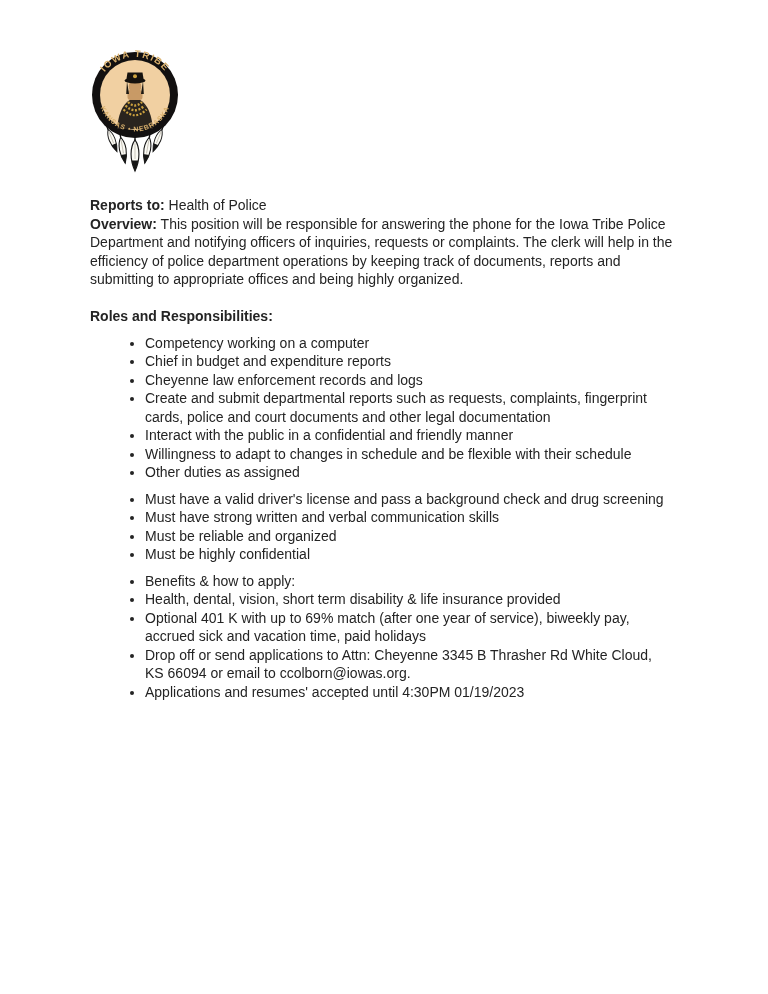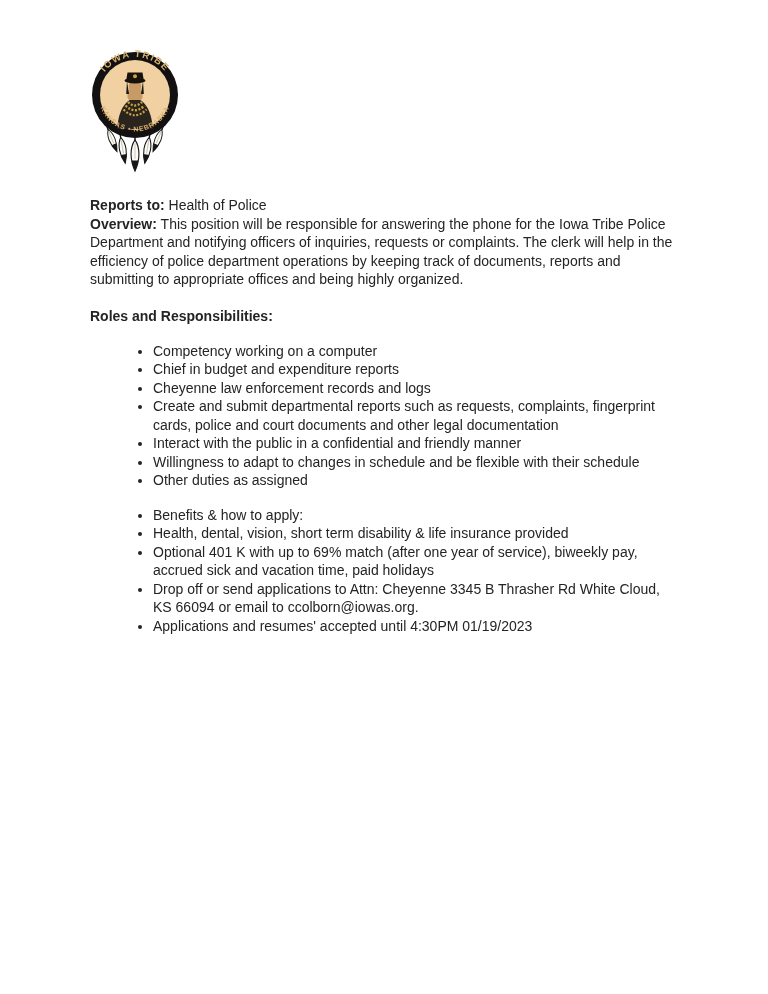--- a/index.html
+++ b/index.html
@@ -15,21 +15,21 @@
   .content {
     position:absolute; left:90px; top:196px; width:592px;
     font-size:14px; line-height:18.5px;
   }
   p.field { margin:0; }
   p.field b { font-weight:bold; }
   h3.sec {
     font-size:14px; line-height:18.5px;
     margin:18.5px 0 0 0; font-weight:bold; color:#242424;
   }
-  ul.blist { margin:16px; padding-left:47px; list-style:disc; }
+  ul.blist { margin:8px; padding-left:47px; list-style:disc; }
   ul.blist li { margin:0; padding:0; }
 </style>
 </head>
 <body>
 
 <div class="page">
 
   <svg class="logo" viewBox="0 0 94 126" aria-hidden="true">
     <defs>
       <path id="arcTop" d="M 14.1 26 A 38 38 0 0 1 79.9 26"></path>
@@ -120,20 +120,26 @@
     <ul class="blist">
       <li>Competency working on a computer</li>
       <li>Chief in budget and expenditure reports</li>
       <li>Cheyenne law enforcement records and logs</li>
       <li>Create and submit departmental reports such as requests, complaints, fingerprint cards, police and court documents and other legal documentation</li>
       <li>Interact with the public in a confidential and friendly manner</li>
       <li>Willingness to adapt to changes in schedule and be flexible with their schedule</li>
       <li>Other duties as assigned</li>
     </ul>
 
+    <ul class="blist">
+      <li>Must have a valid driver's license and pass a background check and drug screening</li>
+      <li>Must have strong written and verbal communication skills</li>
+      <li>Must be reliable and organized</li>
+      <li>Must be highly confidential</li>
+    </ul>
 
     <ul class="blist">
       <li>Benefits &amp; how to apply:</li>
       <li>Health, dental, vision, short term disability &amp; life insurance provided</li>
       <li>Optional 401 K with up to 69% match (after one year of service), biweekly pay, accrued sick and vacation time, paid holidays</li>
       <li>Drop off or send applications to Attn: Cheyenne 3345 B Thrasher Rd White Cloud, KS 66094 or email to ccolborn@iowas.org.</li>
       <li>Applications and resumes' accepted until 4:30PM 01/19/2023</li>
     </ul>
 
   </div>

